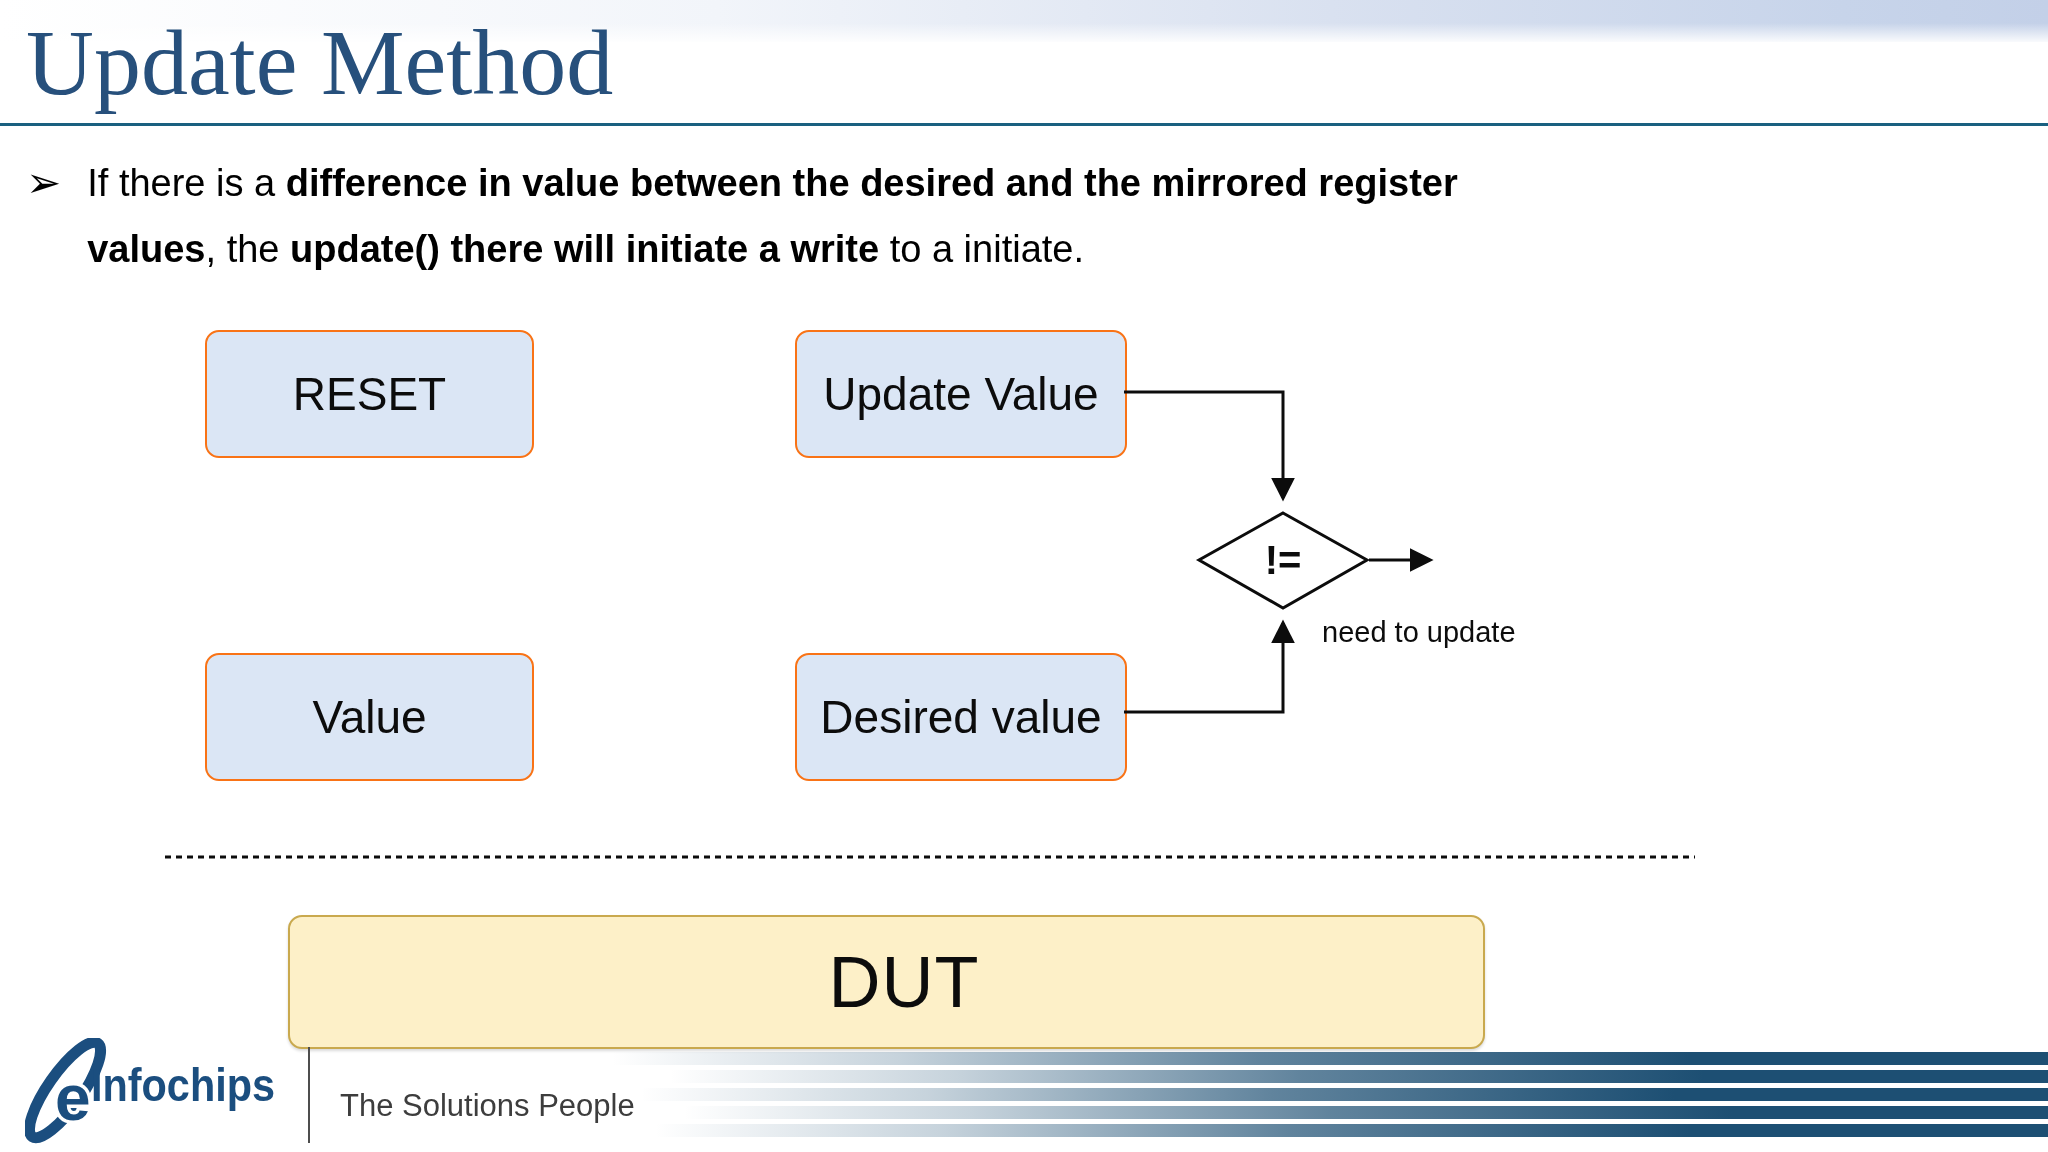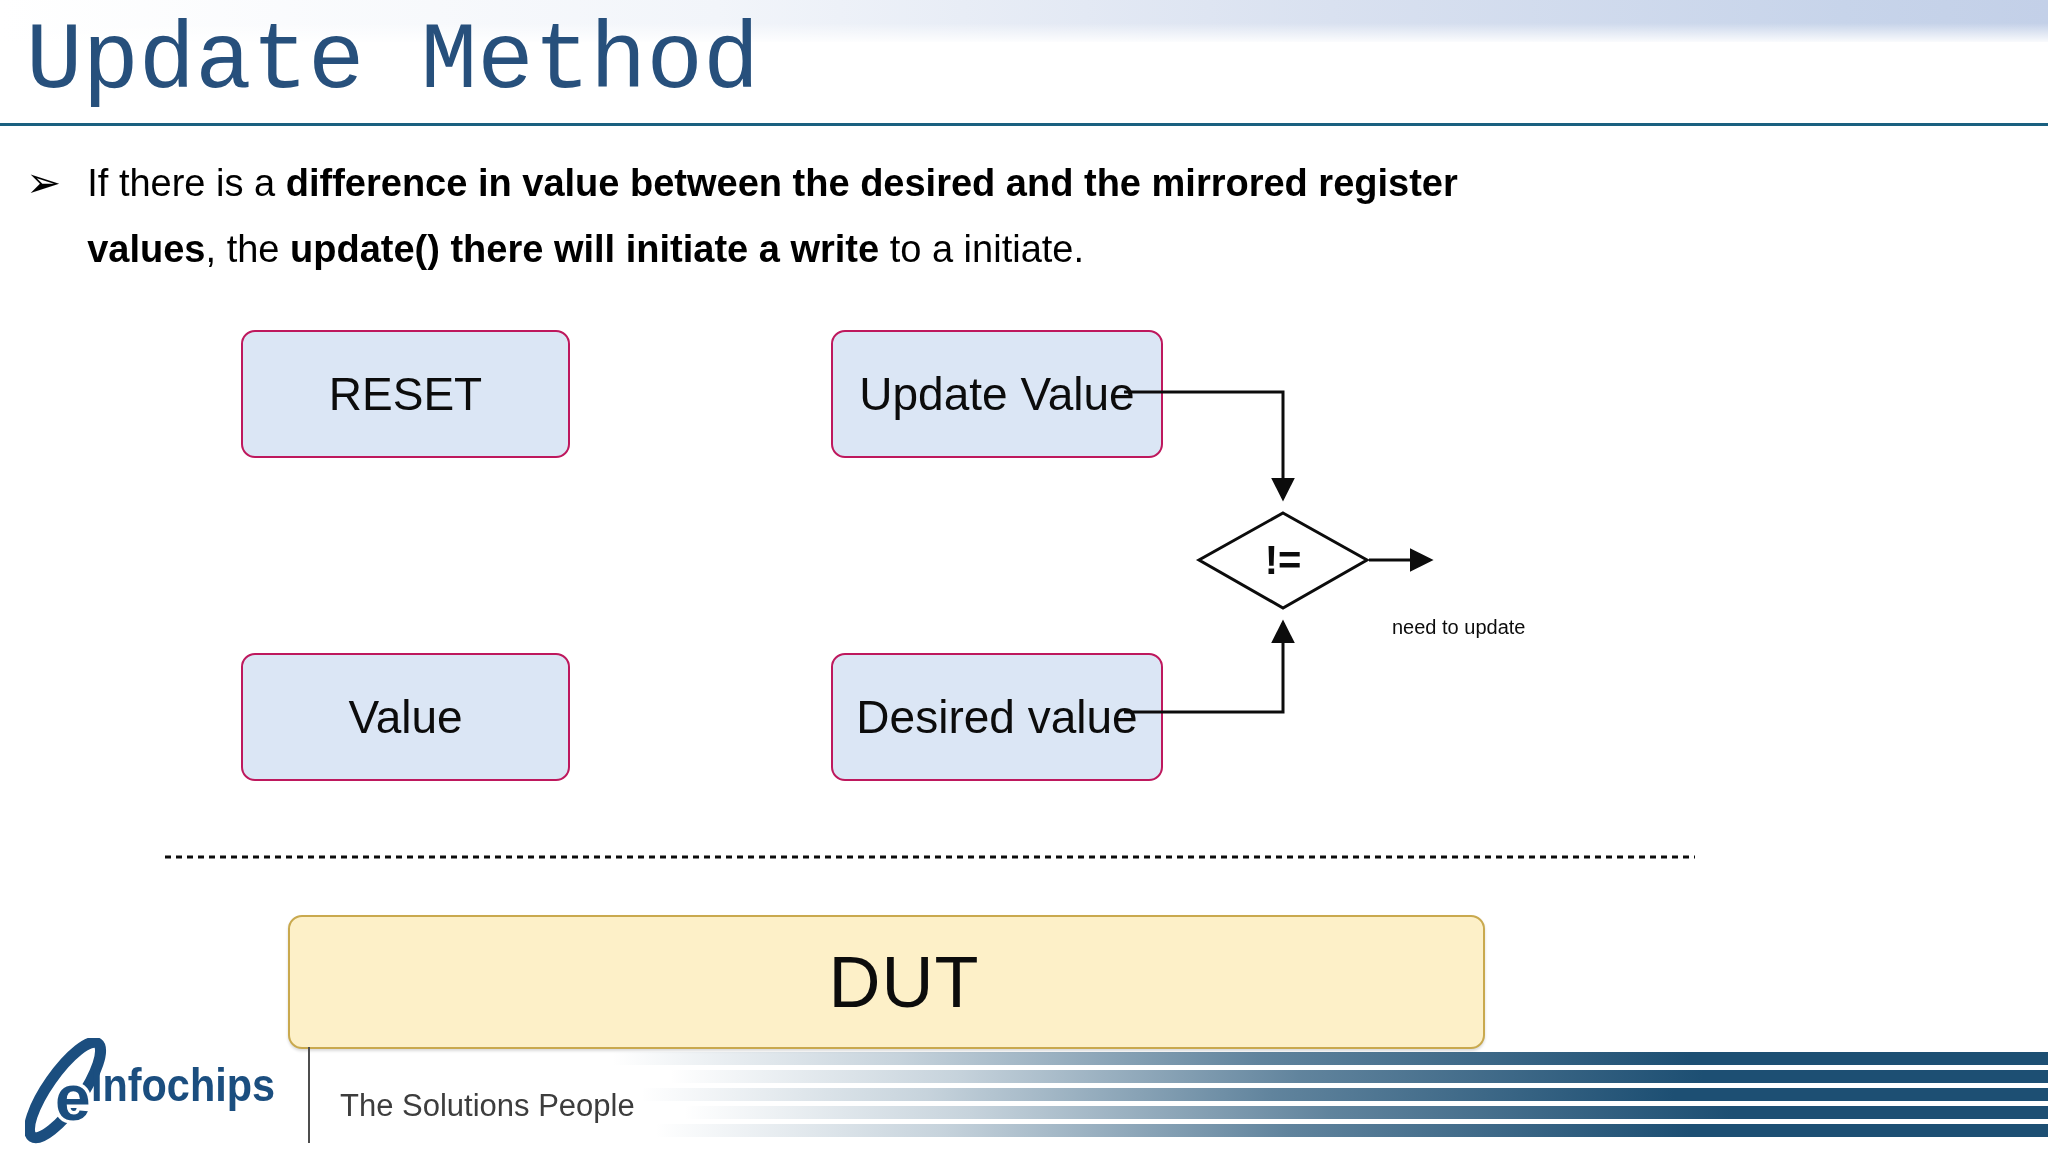--- a/index.html
+++ b/index.html
@@ -15,21 +15,21 @@
 
   
   .header-band {
     position: absolute; left: 0; top: 0; width: 2048px; height: 42px;
     background:
       linear-gradient(180deg, rgba(255,255,255,0) 55%, rgba(255,255,255,.9) 100%),
       linear-gradient(90deg, #ffffff 0%, #f2f5fa 35%, #d9e1f0 65%, #c7d4ea 90%, #c3d0e8 100%);
   }
   .slide-title {
     position: absolute; left: 26px; top: 2px;
-    font-family: Liberation Mono, monospace;
+    font-family: Liberation Serif, serif;
     font-size: 94px; line-height: 120px;
     color: #27507c;
     white-space: nowrap;
   }
   .title-rule {
     position: absolute; left: 0; top: 123px; width: 2048px; height: 3px;
     background: #1a6080;
   }
 
   
@@ -43,42 +43,42 @@
   }
   .bullet-text {
     font-size: 38px; line-height: 66px; color: #000;
   }
   .bullet-text .b { font-weight: bold; }
 
   
   .bbox {
     position: absolute;
     background: #dbe6f5;
-    border: 2px solid #be185d;
+    border: 2px solid #f97316;
     border-radius: 14px;
     display: flex; align-items: center; justify-content: center;
-    font-size: 46px; color: #0c0c0c; margin-left: 36px;
+    font-size: 46px; color: #0c0c0c;
   }
   .box-reset   { left: 205px; top: 330px; width: 325px; height: 124px; }
   .box-mirror  { left: 795px; top: 330px; width: 328px; height: 124px; }
   .box-value   { left: 205px; top: 653px; width: 325px; height: 124px; }
   .box-desired { left: 795px; top: 653px; width: 328px; height: 124px; }
 
   .box-action {
     position: absolute; left: 1446px; top: 520px; width: 246px; height: 76px;
     background: #d5e8d4;
     border: 6px double #7aa257;
     box-sizing: border-box;
     display: flex; align-items: center; justify-content: center;
     font-size: 26px; color: #1a1a1a;
   }
 
   .label-need {
-    position: absolute; left: 1392px; top: 616px;
-    font-size: 20px; color: #0c0c0c; white-space: nowrap;
+    position: absolute; left: 1322px; top: 616px;
+    font-size: 29px; color: #0c0c0c; white-space: nowrap;
   }
 
   .box-dut {
     position: absolute; left: 288px; top: 915px; width: 1158px; height: 130px;
     background: #fdf0c8;
     border: 2px solid #c9a94e;
     border-radius: 14px;
     box-shadow: 0 2px 3px rgba(0,0,0,0.15);
     display: flex; align-items: center; justify-content: center;
     font-size: 72px; color: #0c0c0c; letter-spacing: 1px; padding-left: 35px;

